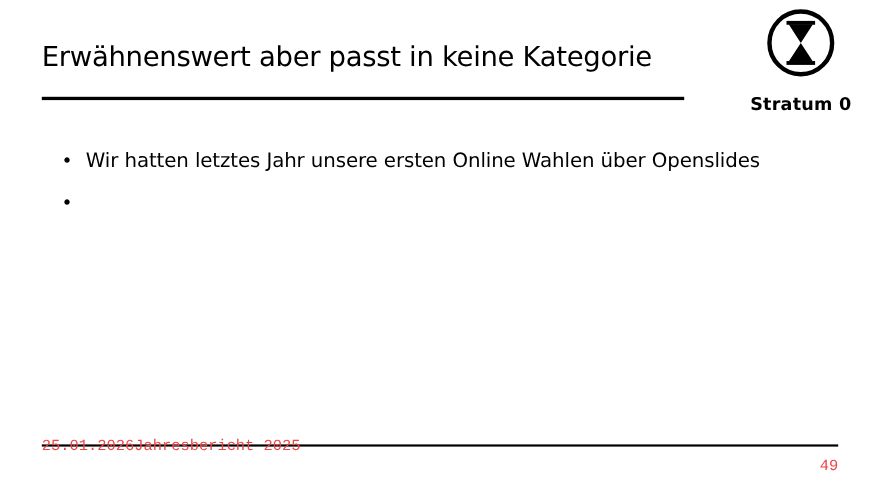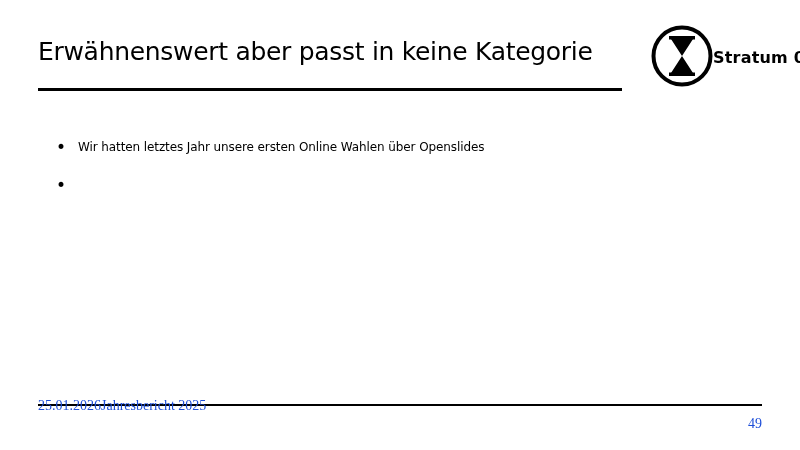--- a/index.html
+++ b/index.html
@@ -23,23 +23,23 @@
   }
 
   
   .logo {
     position: absolute;
     top: 8px;
     right: 24px;
     width: 96px;
     height: 96px;
     display: flex;
-    flex-direction: row;
+    flex-direction: column;
     align-items: center;
-    justify-content: center;
+    justify-content: space-between;
   }
   .logo-mark {
     width: 62px;
     height: 62px;
     position: relative;
   }
   .logo-text {
     font-family: "DejaVu Sans", sans-serif;
     font-weight: bold;
     font-size: 16px;
@@ -85,21 +85,21 @@
   }
   .bullet-dot {
     width: 22px;
     flex: 0 0 22px;
     font-size: 17px;
     line-height: 26px;
     color: #000;
     text-align: left;
   }
   .bullet-text {
-    font-size: 12px;
+    font-size: 18px;
     line-height: 26px;
     color: #000;
     font-family: "DejaVu Sans", sans-serif;
     letter-spacing: -0.1px;
     text-align: center;
   }
 
   
   .footer-rule {
     position: absolute;
@@ -111,22 +111,22 @@
   }
   .footer {
     position: absolute;
     left: 38px;
     bottom: 18px;
     width: 724px;
     display: flex;
     align-items: center;
     justify-content: space-between;
     font-size: 14px;
-    font-family: Liberation Serif, serif;
-    color: #1d4ed8;
+    font-family: Liberation Mono, monospace;
+    color: #ef4444;
   }
   .footer-left { text-align: left; flex: 0 0 auto; }
   .footer-center { text-align: left; flex: 1 1 auto; }
   .footer-right { text-align: right; flex: 0 0 auto; margin-top: 36px; }
 </style>
 </head>
 <body>
 
 <div class="slide">
 

